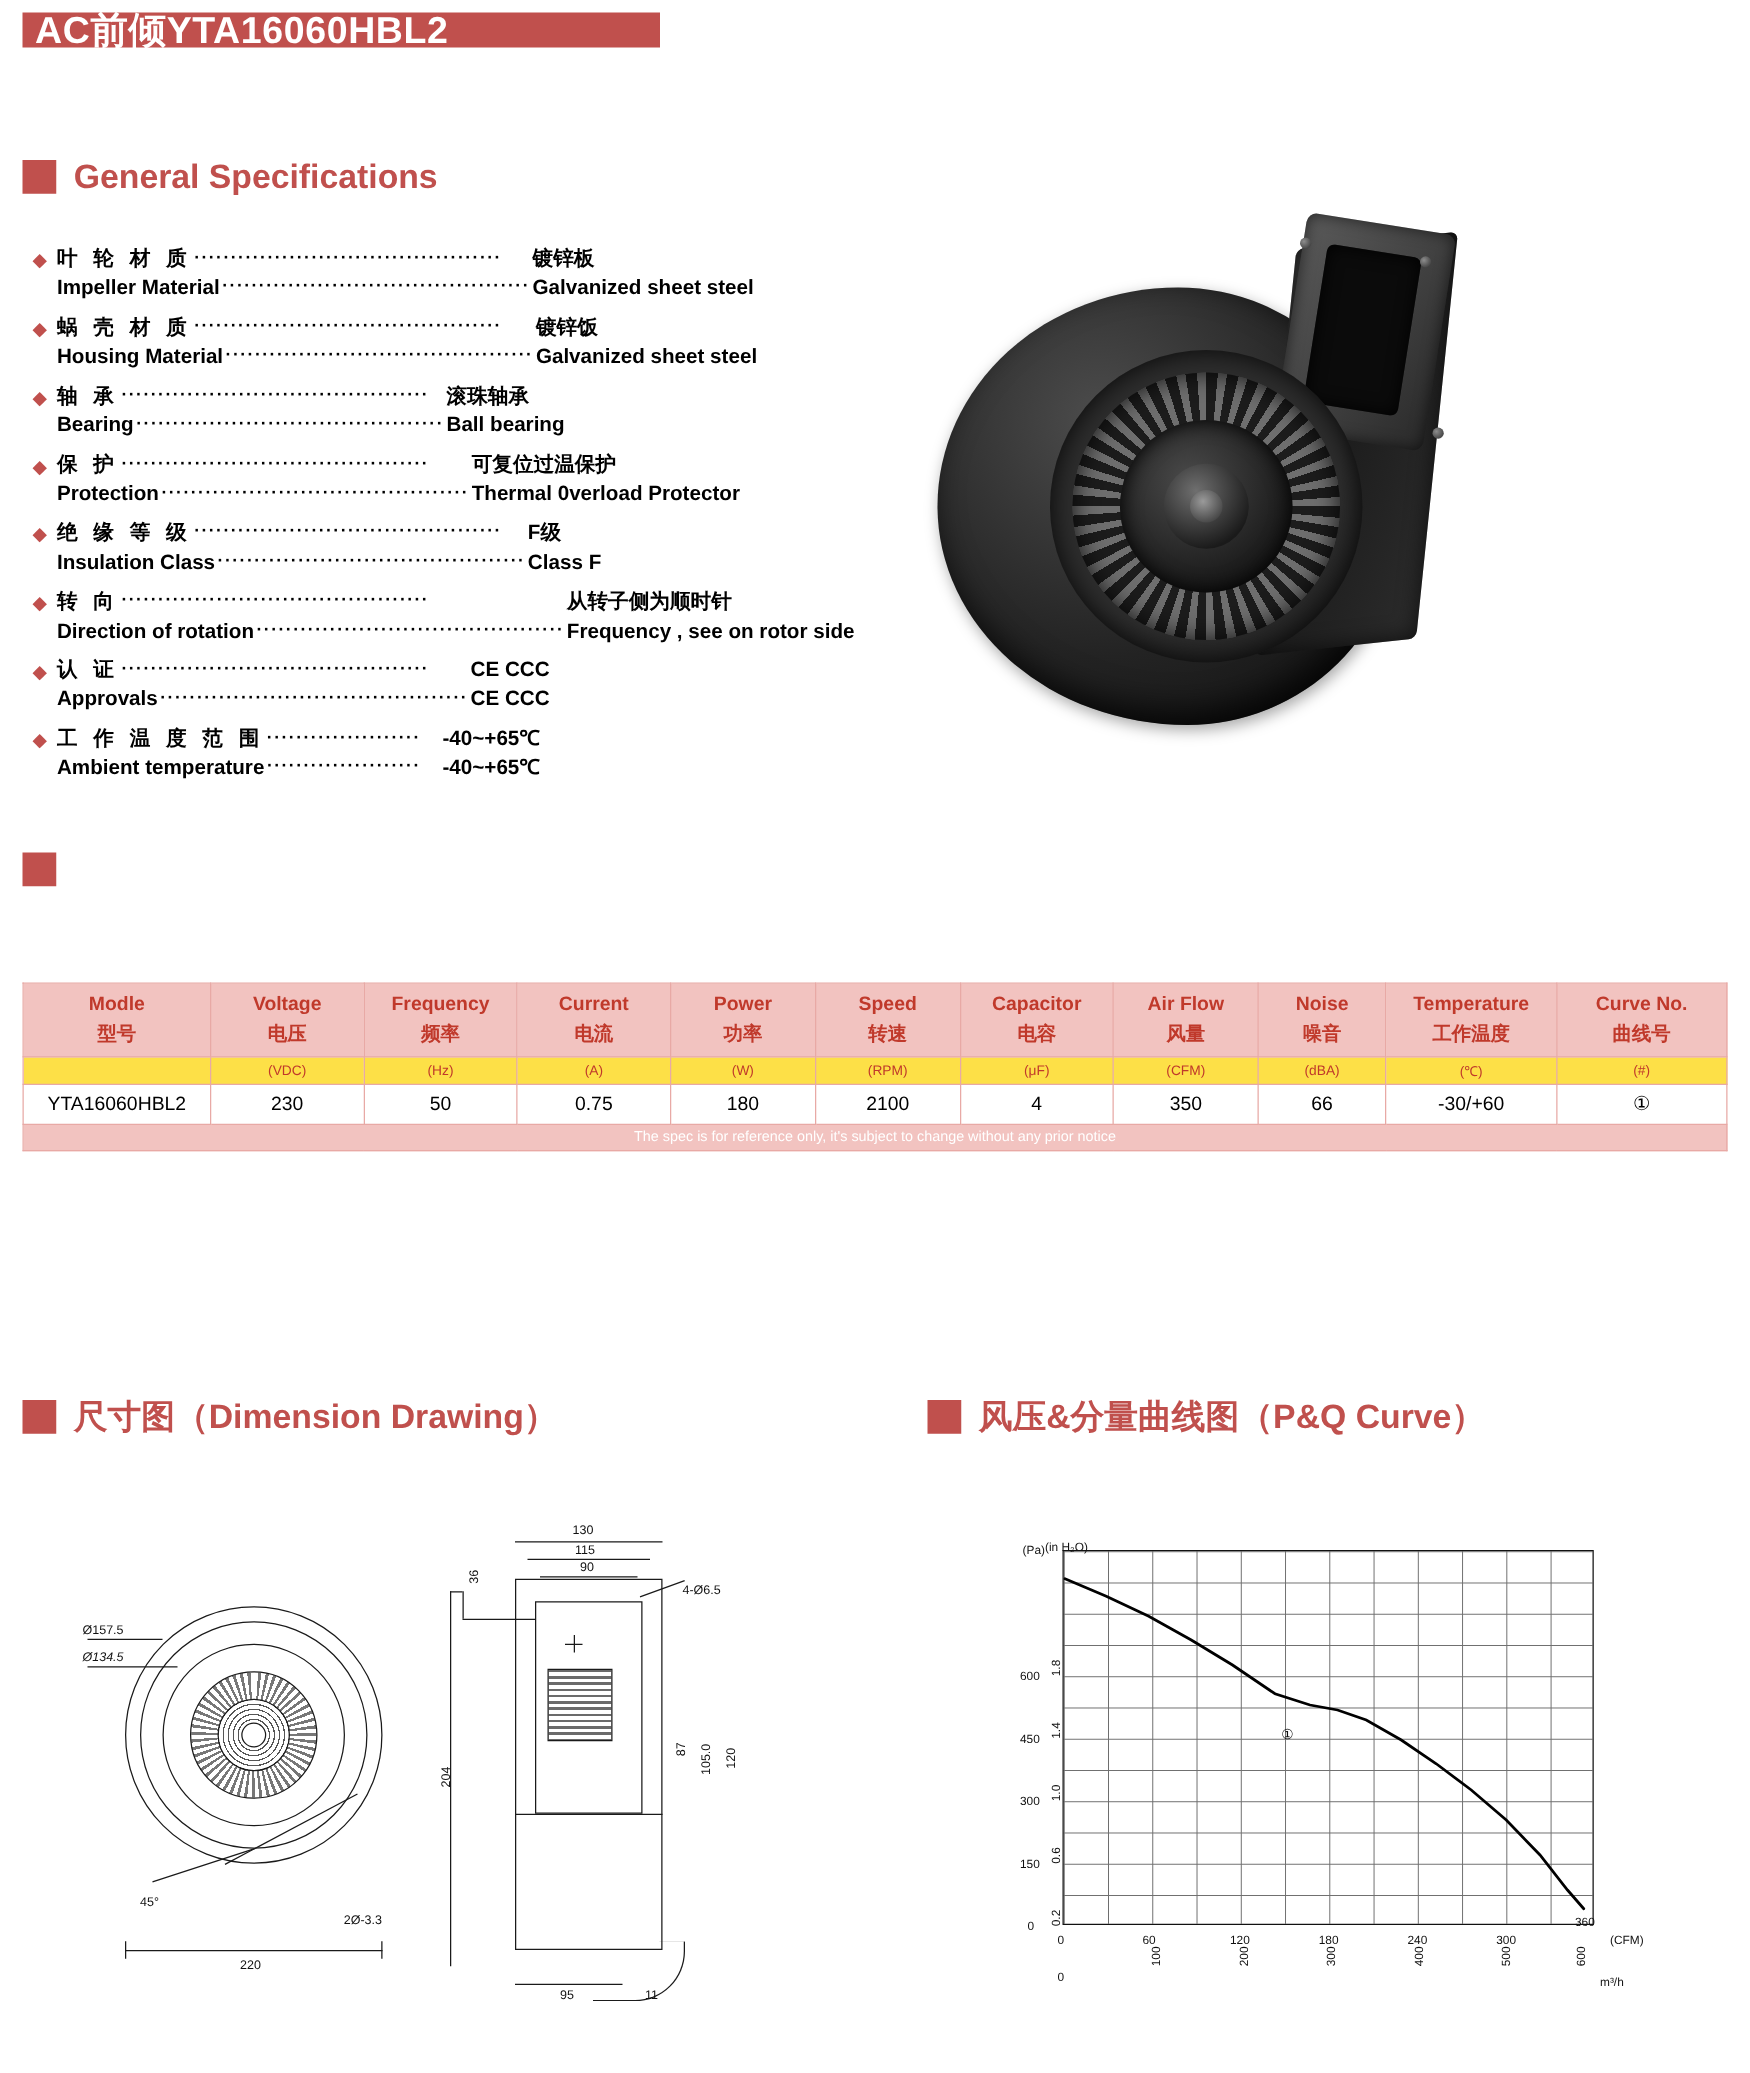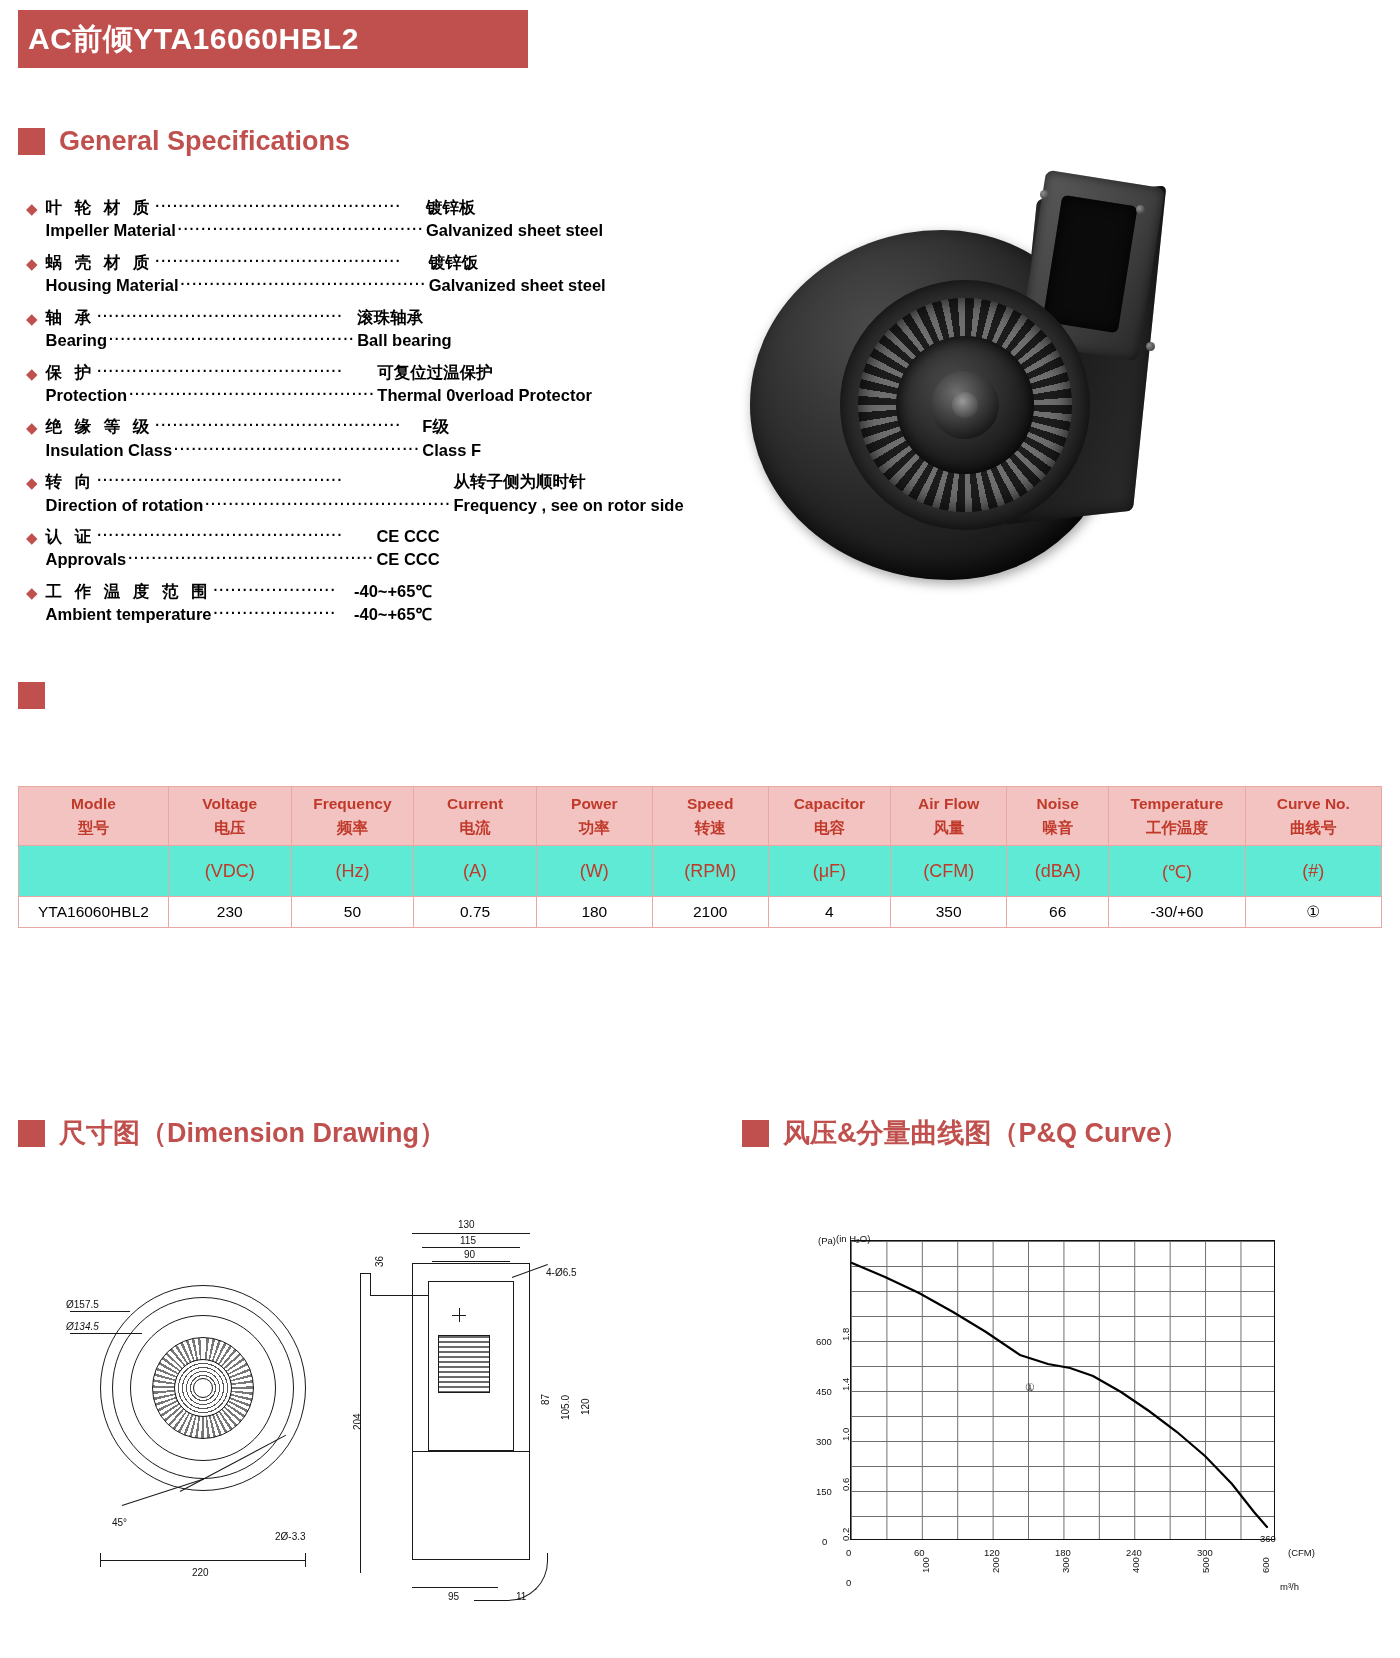--- a/index.html
+++ b/index.html
@@ -11,21 +11,21 @@
     font-family: "Liberation Sans", sans-serif;
     color: #000;
     position: relative;
     overflow: hidden;
   }
 
   
   .title-bar {
     position: absolute;
     left: 18px; top: 10px;
-    width: 510px; height: 58px;
+    width: 510px; height: 28px;
     background: #c0504d;
     display: flex; align-items: center;
   }
   .title-bar .txt {
     color: #ffffff;
     font-size: 30px;
     font-weight: bold;
     letter-spacing: 0.5px;
     padding-left: 10px;
     white-space: nowrap;
@@ -203,24 +203,24 @@
   table.spec thead th {
     background: #f2c3c0;
     color: #c0392b;
     font-weight: bold;
     font-size: 15.5px;
     line-height: 1.55;
     padding: 5px 2px;
   }
   table.spec thead th .cn { display: block; font-size: 15.5px; }
   table.spec tr.units td {
-    background: #5eead4;
+    background: #fde047;
     color: #c0392b;
-    font-size: 18px;
-    padding: 13px 0;
+    font-size: 11px;
+    padding: 3px 0;
   }
   table.spec tr.vals td {
     background: #ffffff;
     font-size: 15.5px;
     padding: 6px 0;
     color: #000;
   }
   table.spec tr.note td {
     background: #f2c3c0;
     color: #ffffff;
@@ -514,20 +514,23 @@
         <td>50</td>
         <td>0.75</td>
         <td>180</td>
         <td>2100</td>
         <td>4</td>
         <td>350</td>
         <td>66</td>
         <td>-30/+60</td>
         <td>①</td>
       </tr>
+      <tr class="note">
+        <td colspan="11">The spec is for reference only, it's subject to change without any prior notice</td>
+      </tr>
     </tbody>
   </table>
 </div>
 
 <div class="section-head" style="left:18px; top:1115px;">
   <span class="swatch"></span>
   <span class="label">尺寸图（Dimension Drawing）</span>
 </div>
 
 <div class="section-head" style="left:742px; top:1115px;">

